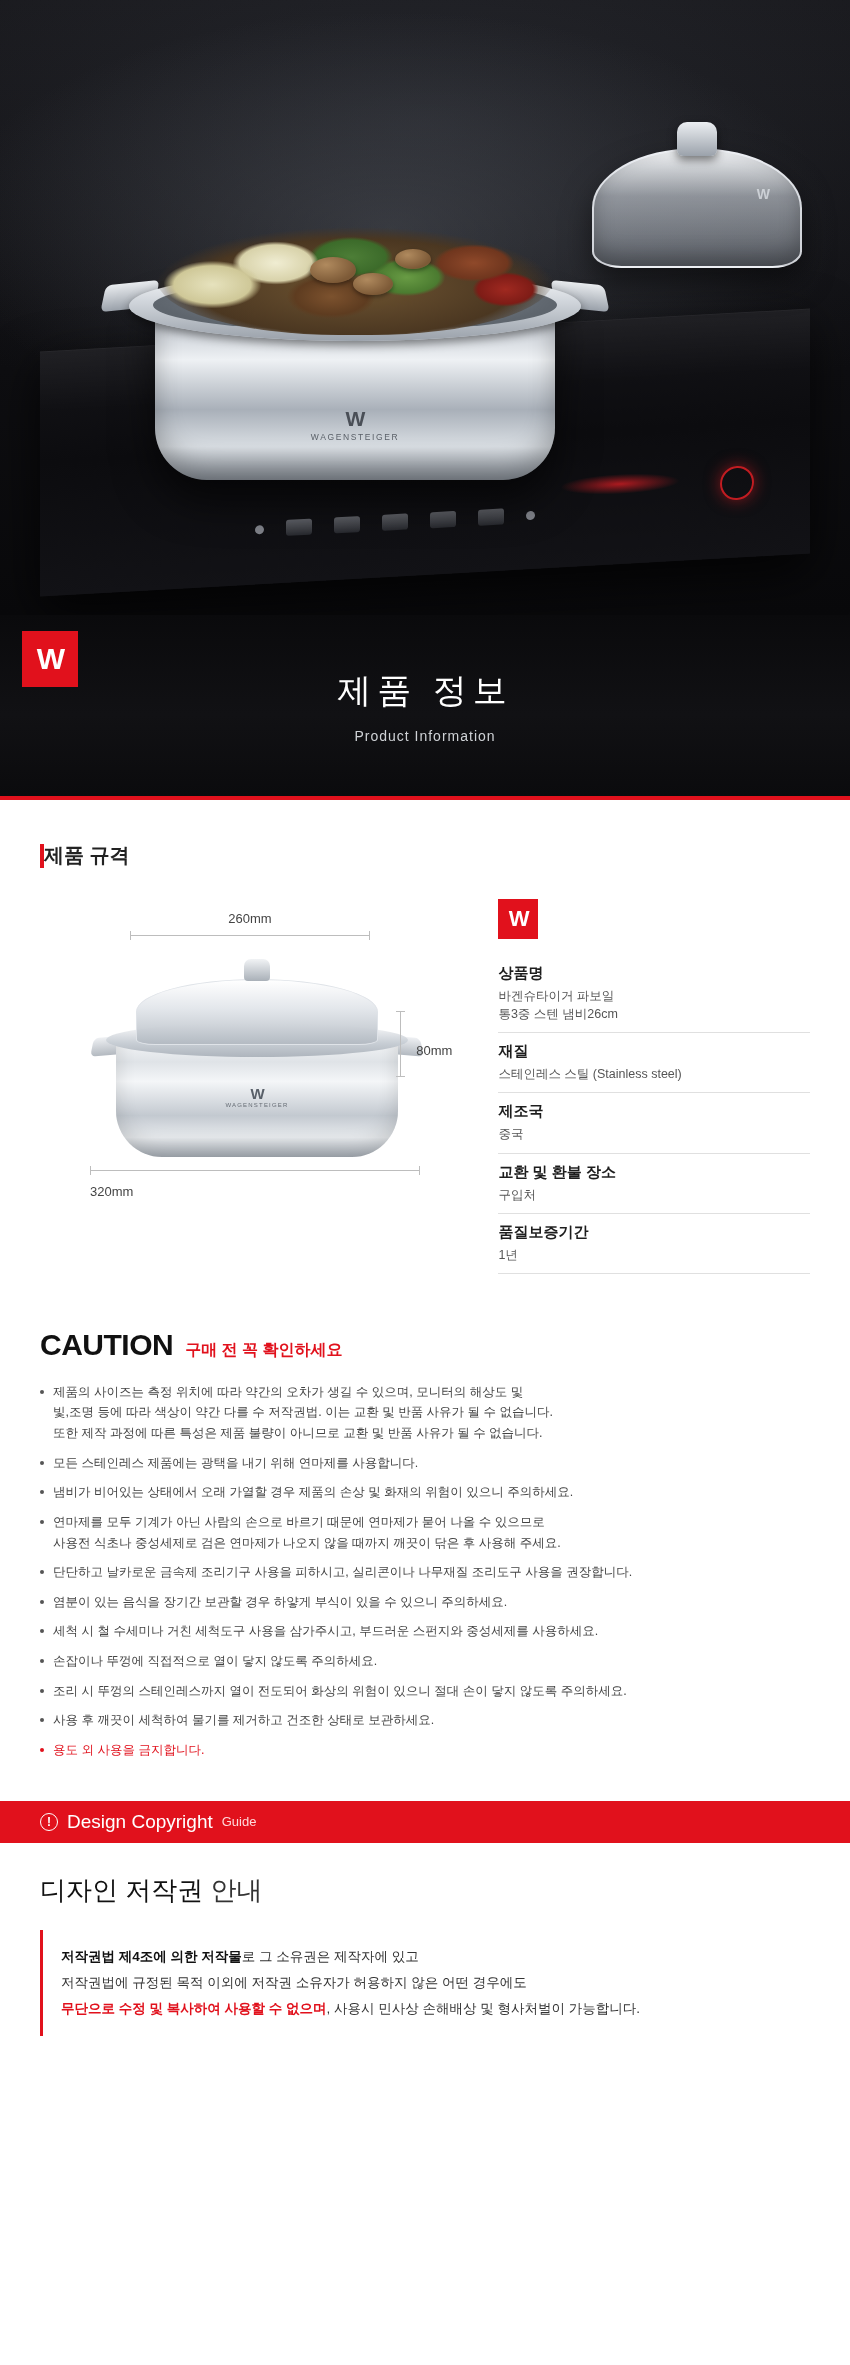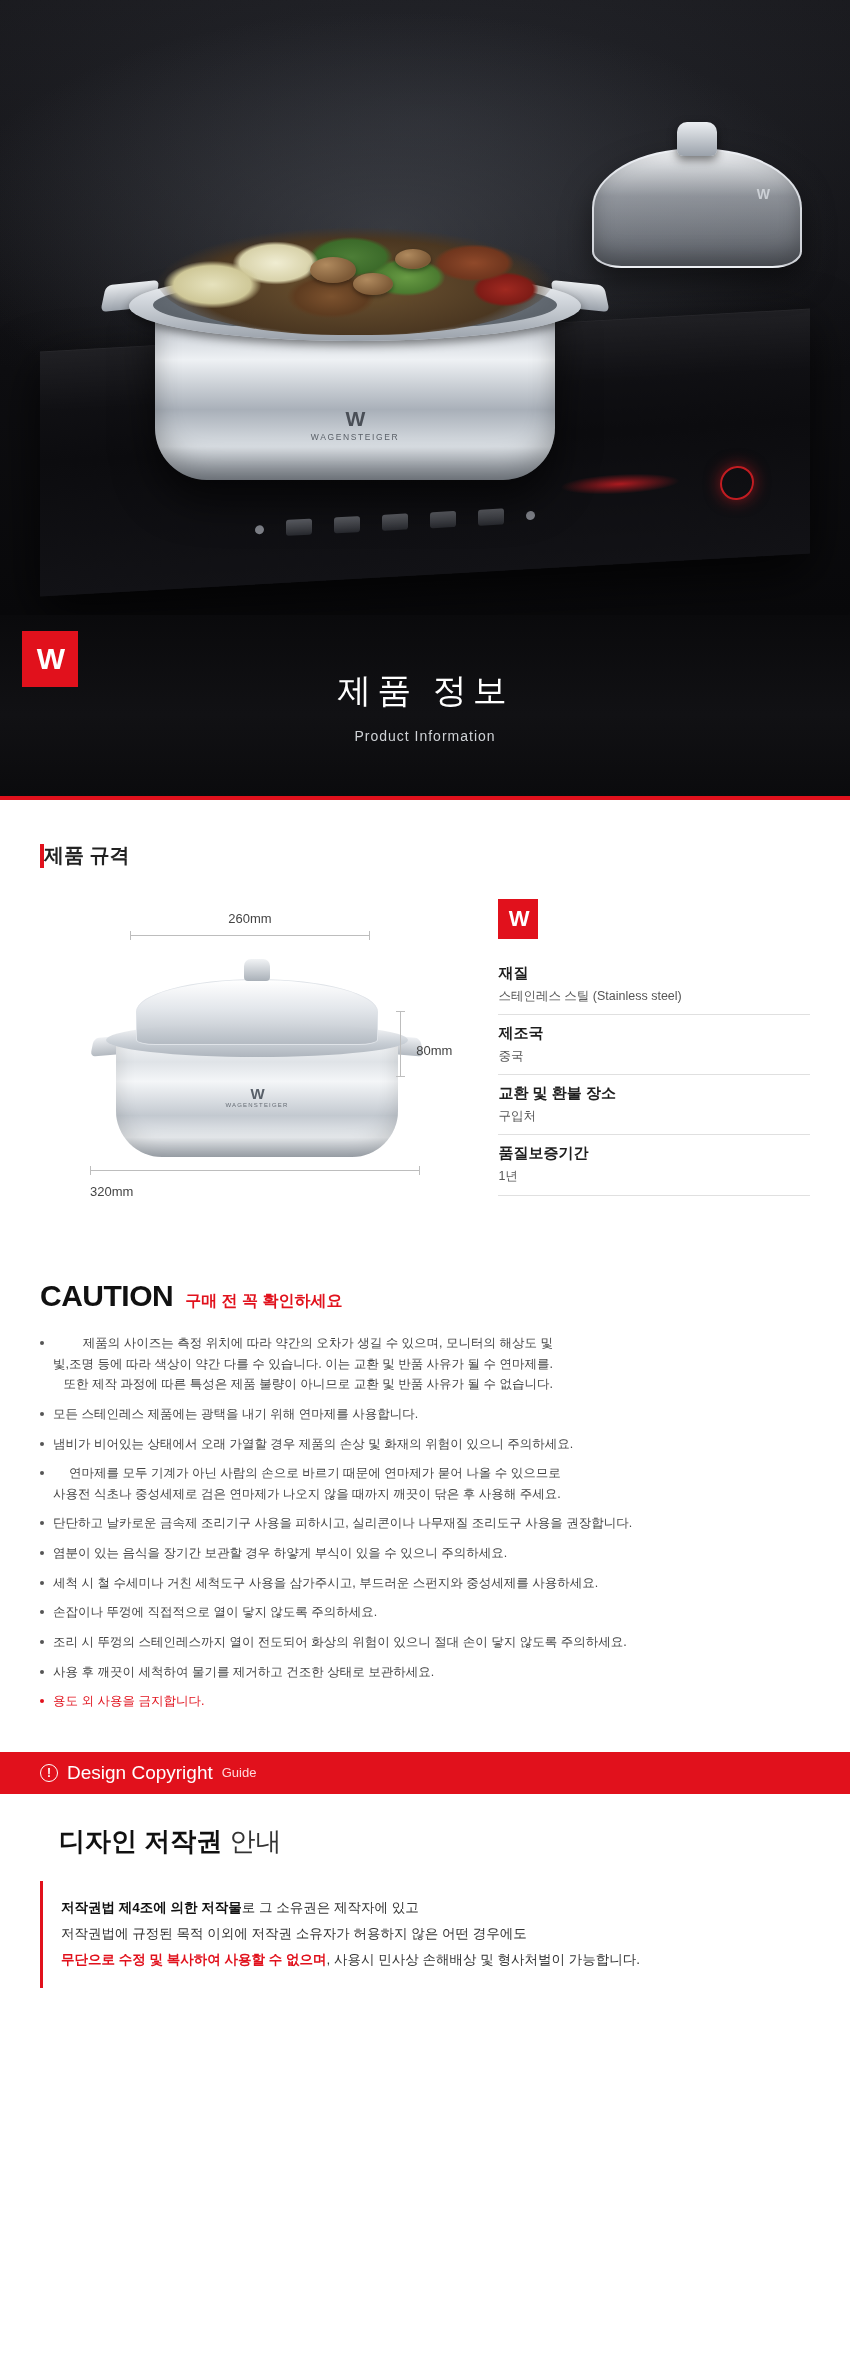--- a/index.html
+++ b/index.html
@@ -280,21 +280,21 @@
   .caution-head {
     display:flex; align-items:baseline; gap:12px;
     margin-top:54px;
   }
   .caution-en { font-size:30px; font-weight:700; letter-spacing:-0.5px; color:#111; }
   .caution-ko { font-size:16px; font-weight:700; color:#e1111c; }
 
   .caution-list { margin-top:20px; }
   .c-item { display:flex; gap:9px; margin-bottom:9px; }
   .c-dot { width:4px;height:4px;border-radius:50%;background:#555; margin-top:8px; flex:0 0 4px; }
-  .c-text { font-size:12.5px; color:#444; line-height:1.65;text-align:right; }
+  .c-text { font-size:12.5px; color:#444; line-height:1.65; }
   .c-text .sub { display:block; }
   .c-red { color:#e1111c; }
 
   
   .copy-band {
     margin-top:40px;
     height:42px; background:#e1111c; color:#fff;
     display:flex; align-items:center; gap:9px;
     padding: 0 40px;
   }
@@ -302,21 +302,21 @@
     width:18px;height:18px;border-radius:50%;
     border:1.5px solid #fff; color:#fff;
     font-size:12px; font-weight:700;
     display:flex;align-items:center;justify-content:center;
   }
   .copy-band-t1 { font-size:19px; font-weight:400; }
   .copy-band-t2 { font-size:13px; font-weight:400; color:#ffd9da; }
 
   .copy-body { padding: 30px 40px 0 40px; }
   .copy-title { font-size:26px; color:#111; }
-  .copy-title b { font-weight:700;margin-left:19px; }
+  .copy-title b { font-weight:400; }
   .copy-title span { font-weight:400; color:#333; }
 
   .copy-box {
     margin-top:22px;
     border-left:3px solid #e1111c;
     padding: 14px 0 14px 18px;
     font-size:13.5px; line-height:1.95; color:#333;
   }
   .copy-box .em { color:#e1111c; font-weight:700; }
   .copy-box .bk { font-weight:700; color:#111; }
@@ -405,20 +405,25 @@
         <div class="dim-bottom">
           <div class="line"></div>
           <span>320mm</span>
         </div>
       </div>
 
       <div class="spec-table">
         <div class="spec-logo">W</div>
 
         <div class="spec-item">
+          <div class="spec-k">상품명</div>
+          <div class="spec-v" style="white-space:pre-line">바겐슈타이거 파보일
+통3중 스텐 냄비26cm</div>
+        </div>
+        <div class="spec-item">
           <div class="spec-k">재질</div>
           <div class="spec-v">스테인레스 스틸 (Stainless steel)</div>
         </div>
         <div class="spec-item">
           <div class="spec-k">제조국</div>
           <div class="spec-v">중국</div>
         </div>
         <div class="spec-item">
           <div class="spec-k">교환 및 환불 장소</div>
           <div class="spec-v">구입처</div>
@@ -434,21 +439,21 @@
       <div class="caution-en">CAUTION</div>
       <div class="caution-ko">구매 전 꼭 확인하세요</div>
     </div>
 
     <div class="caution-list">
 
       <div class="c-item">
         <div class="c-dot"></div>
         <div class="c-text">
           <span class="sub">제품의 사이즈는 측정 위치에 따라 약간의 오차가 생길 수 있으며, 모니터의 해상도 및</span>
-          <span class="sub">빛,조명 등에 따라 색상이 약간 다를 수 있습니다. 이는 교환 및 반품 사유가 될 수 연마제를.</span>
+          <span class="sub">빛,조명 등에 따라 색상이 약간 다를 수 저작권법. 이는 교환 및 반품 사유가 될 수 없습니다.</span>
           <span class="sub">또한 제작 과정에 따른 특성은 제품 불량이 아니므로 교환 및 반품 사유가 될 수 없습니다.</span>
         </div>
       </div>
 
       <div class="c-item">
         <div class="c-dot"></div>
         <div class="c-text">모든 스테인레스 제품에는 광택을 내기 위해 연마제를 사용합니다.</div>
       </div>
 
       <div class="c-item">

